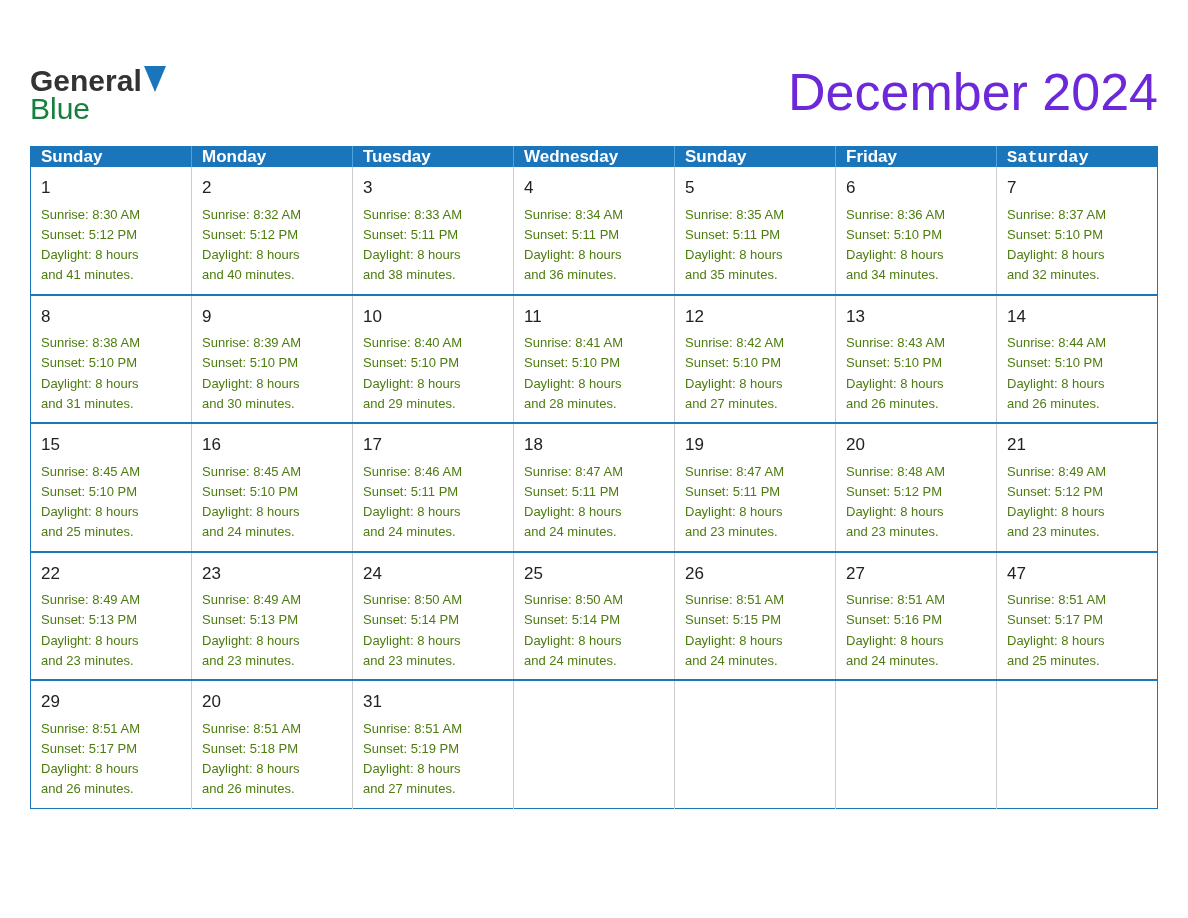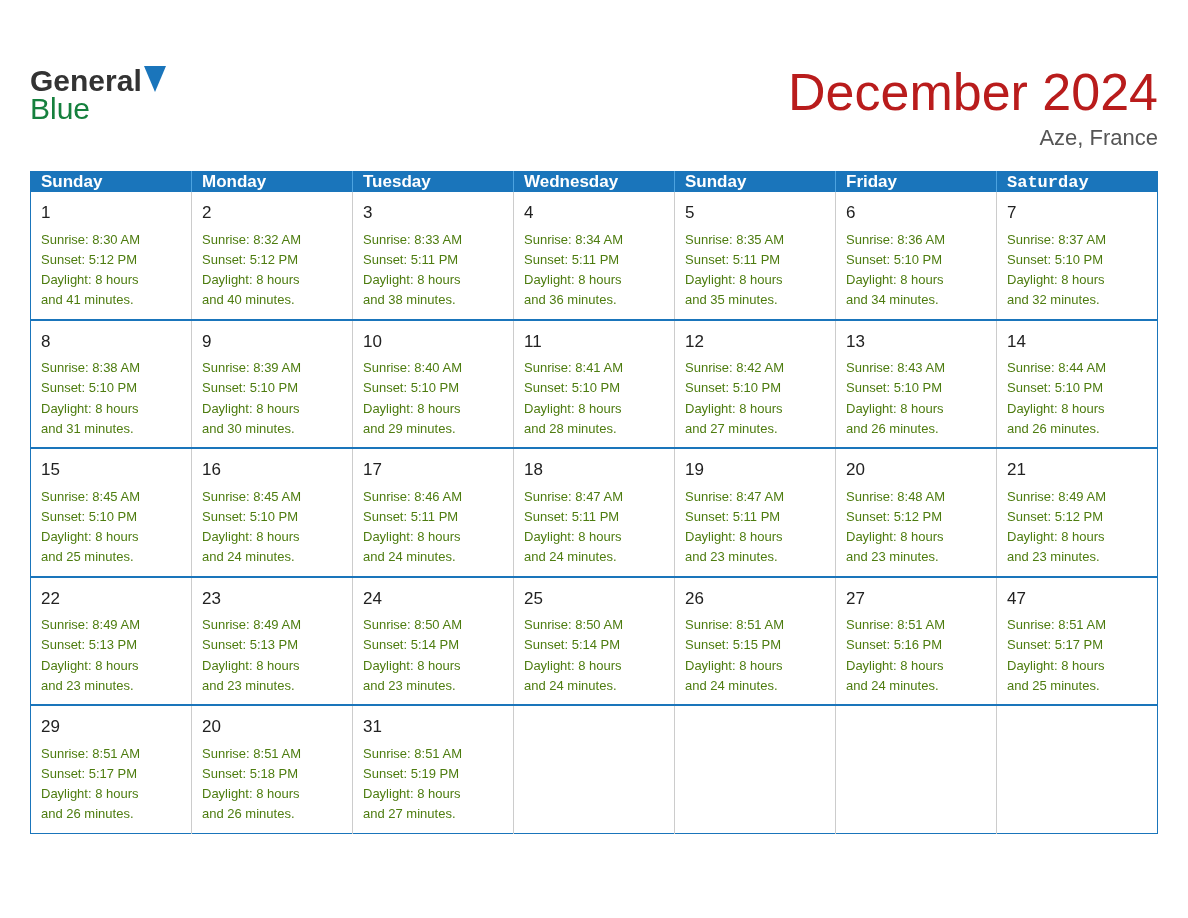--- a/index.html
+++ b/index.html
@@ -21,21 +21,21 @@
       display: flex;
       flex-direction: column;
       align-items: flex-start;
     }
     .title-area {
       text-align: right;
     }
     .main-title {
       font-size: 52px;
       font-weight: normal;
-      color: #b91c1c;
+      color: #6d28d9;
       line-height: 1.1;
     }
     .subtitle {
       font-size: 22px;
       color: #555;
       margin-top: 4px;
     }
     .calendar {
       width: 100%;
       border-collapse: collapse;
@@ -95,21 +95,20 @@
     <div style="display:flex;align-items:center;">
       <span style="font-size:30px;font-weight:bold;color:#333;">General</span>
       <svg width="22" height="26" viewBox="0 0 22 26" style="margin-left:2px;margin-top:-4px;">
         <polygon points="0,0 22,0 11,26" fill="#1a75bb"></polygon>
       </svg>
     </div>
     <span style="font-size:30px;font-weight:normal;color:#15803d;margin-top:-6px;">Blue</span>
   </div>
   <div class="title-area">
     <div class="main-title">December 2024</div>
-    <div class="subtitle">Aze, France</div>
   </div>
 </div>
 
 <table class="calendar">
   <thead>
     <tr>
       <th>Sunday</th>
       <th>Monday</th>
       <th>Tuesday</th>
       <th>Wednesday</th>

